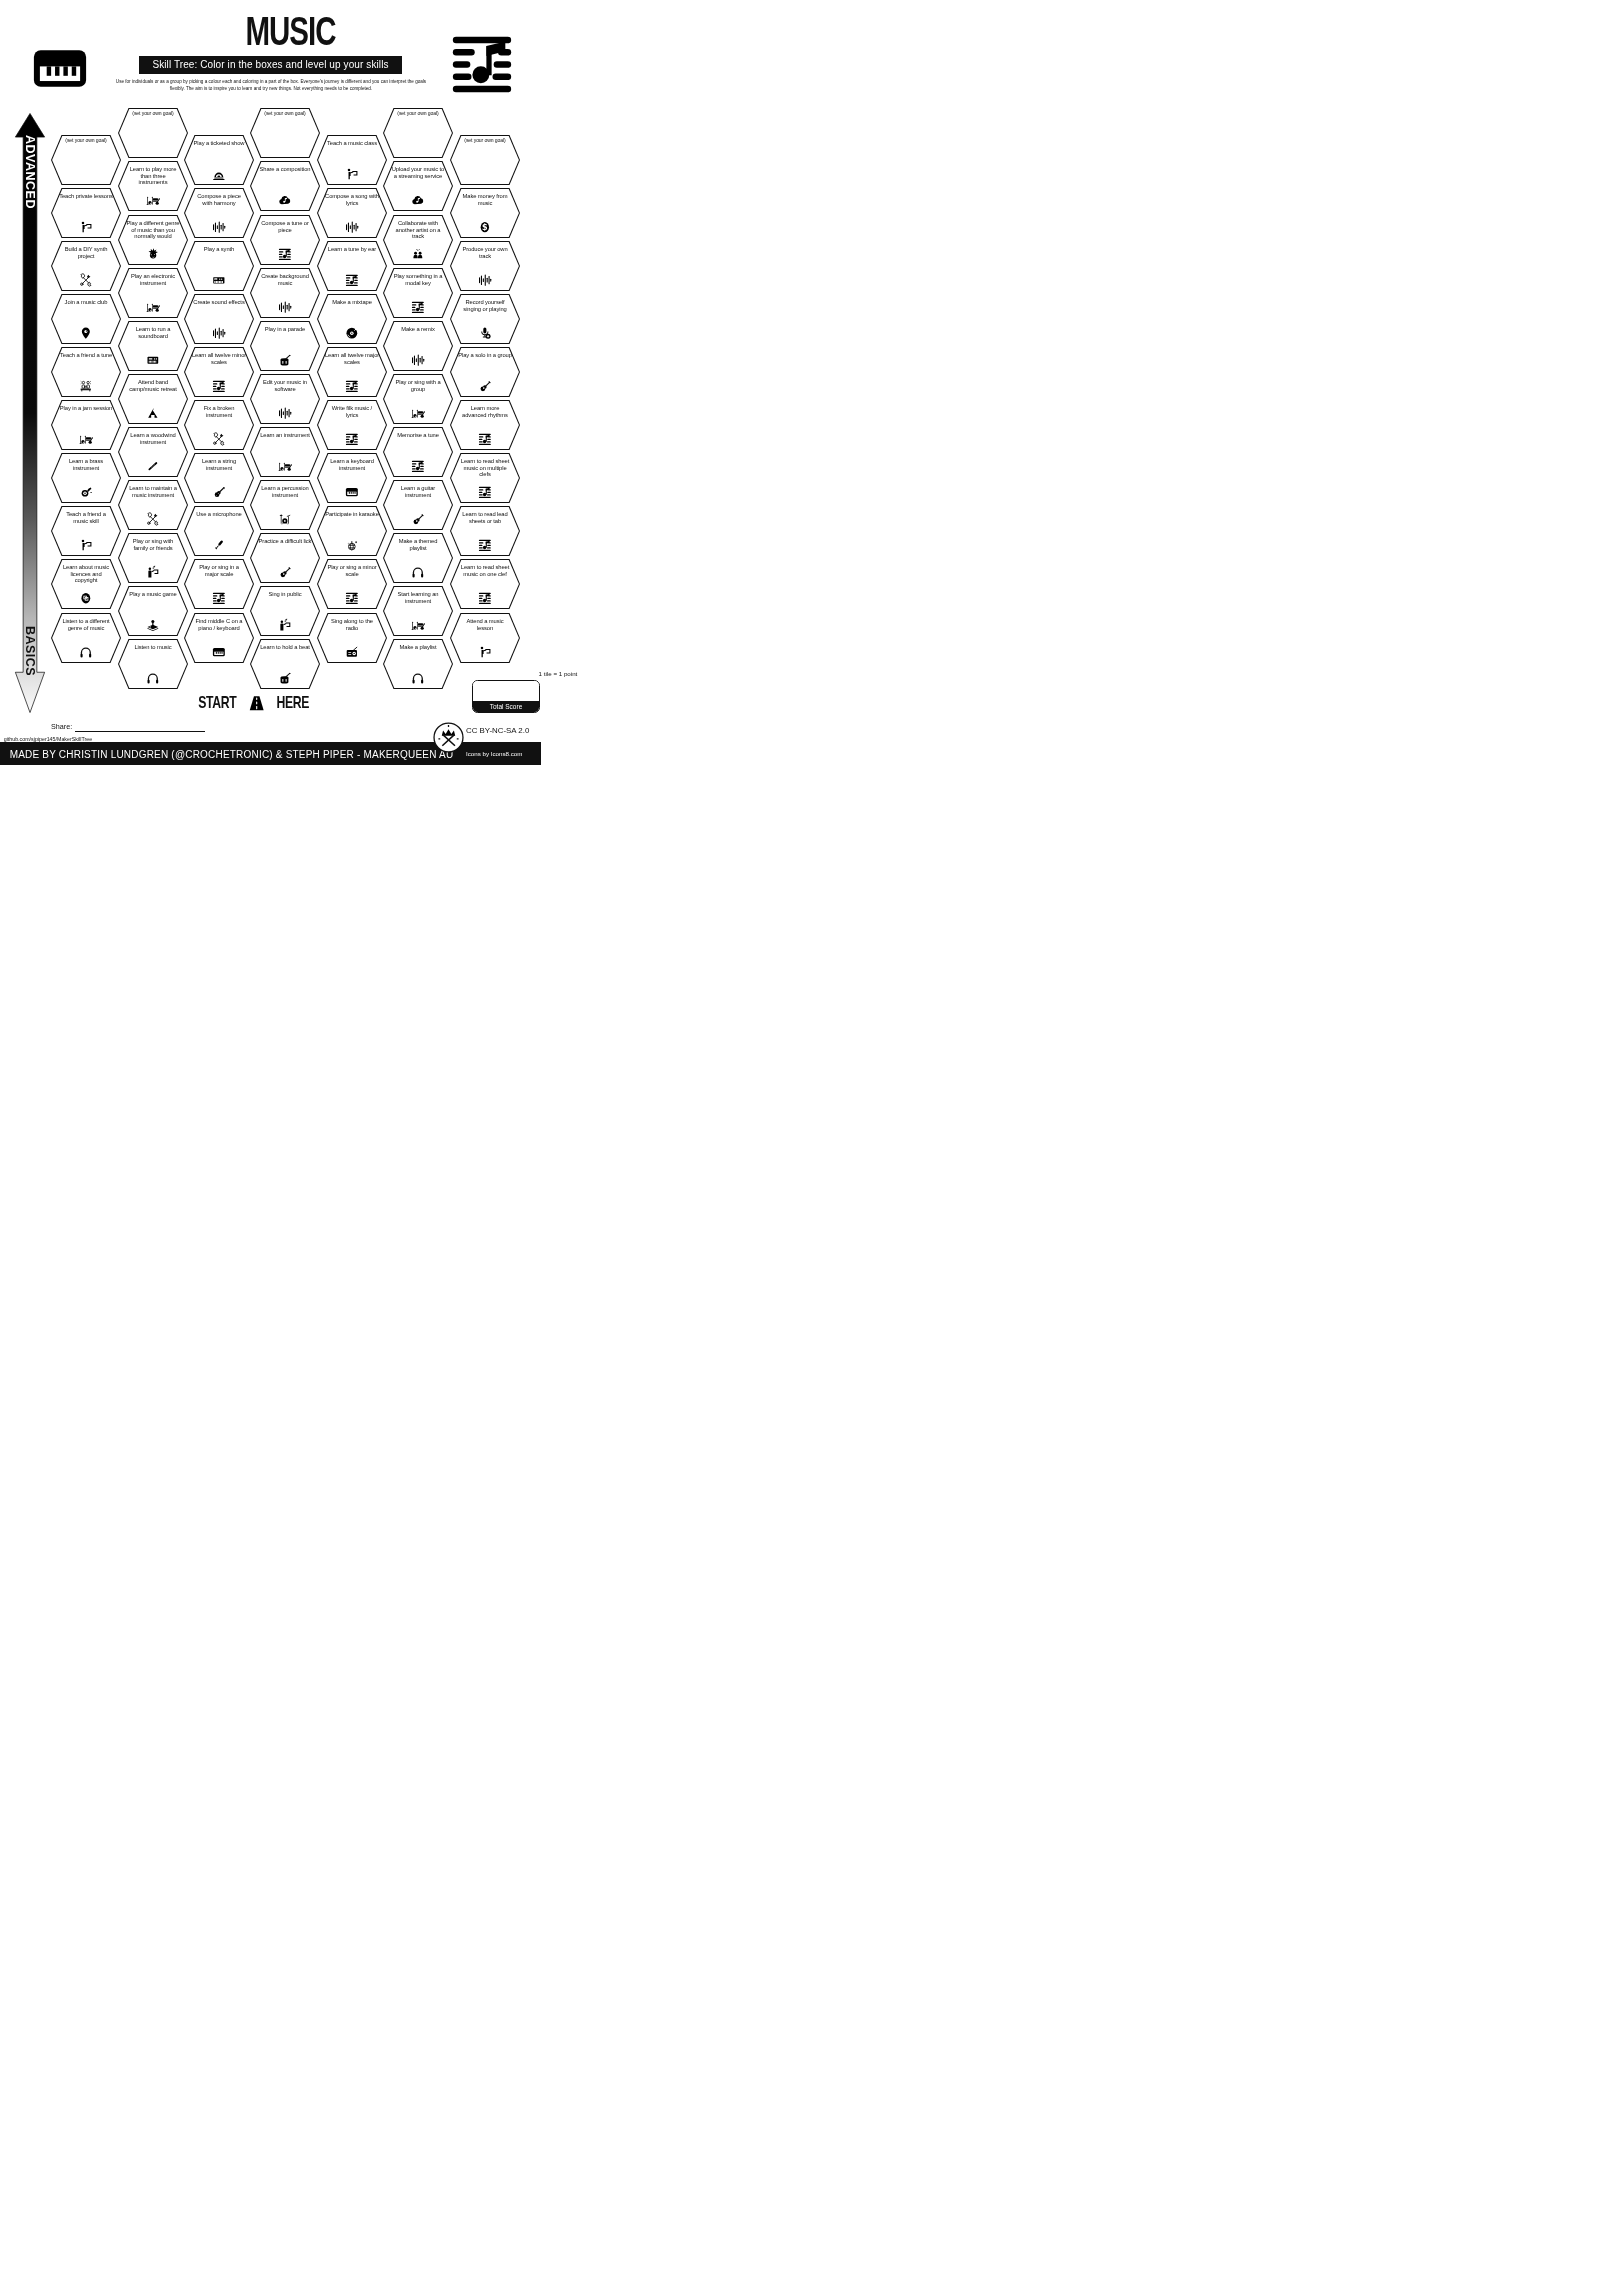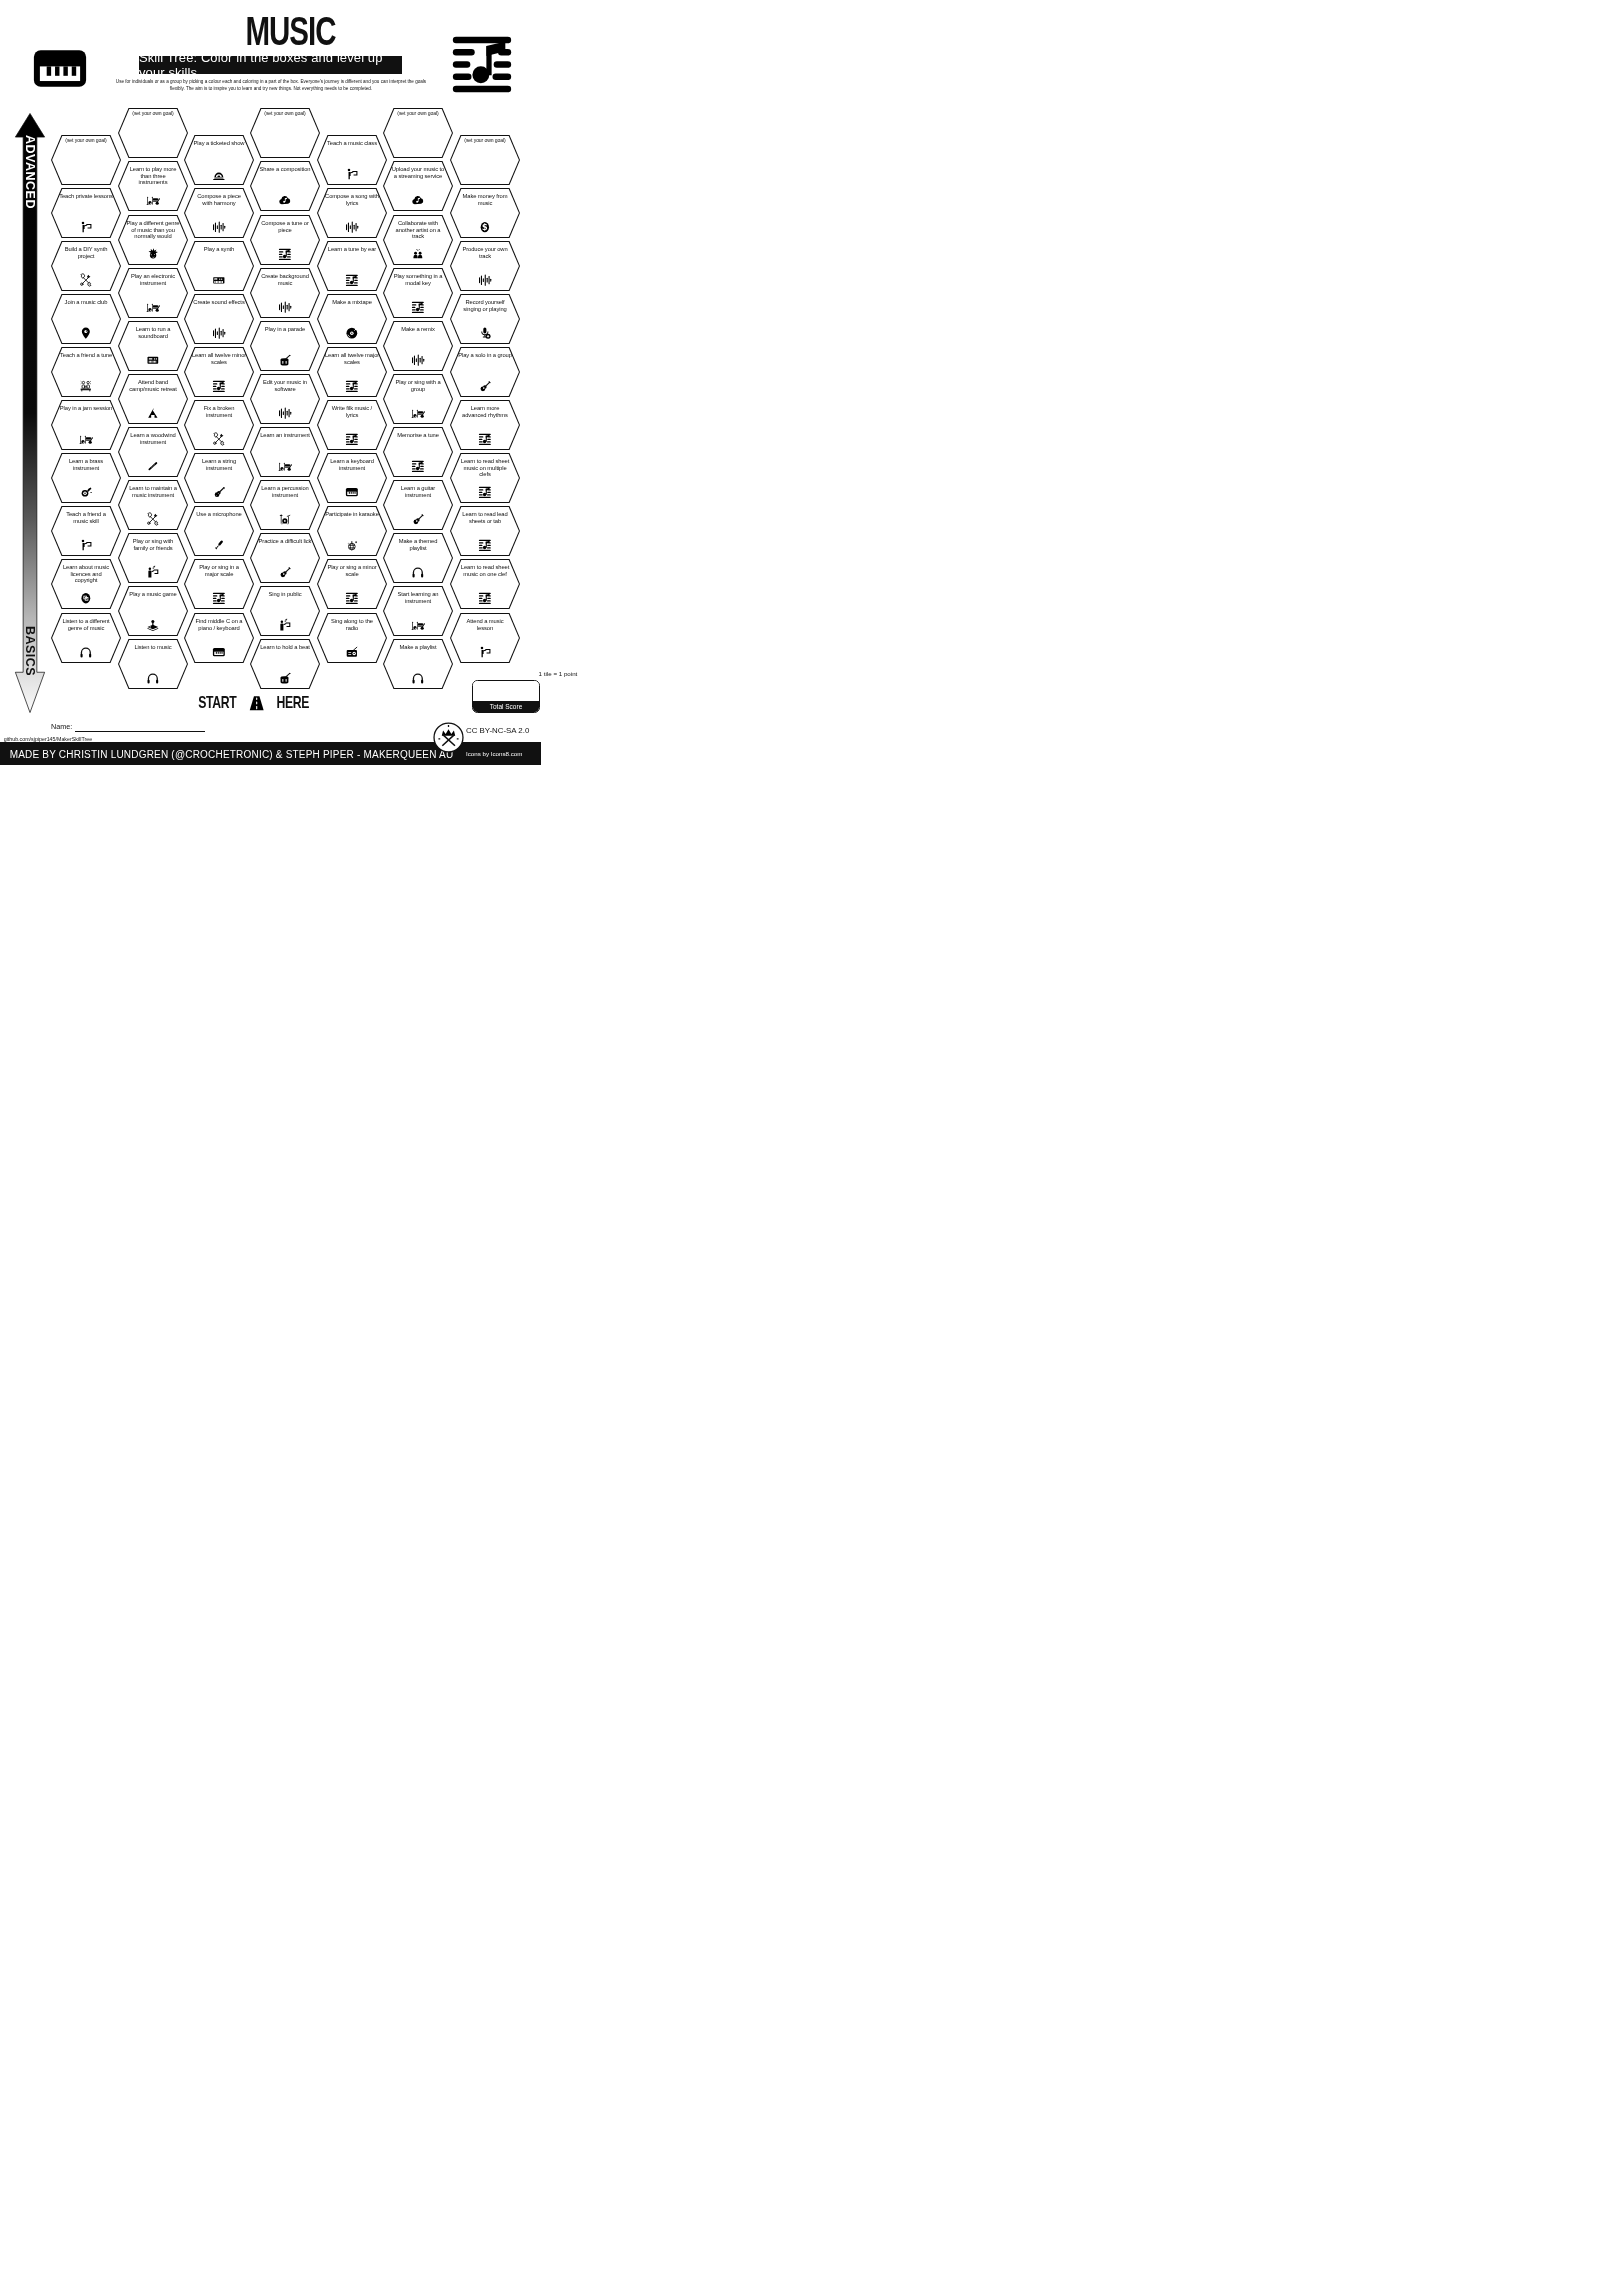--- a/index.html
+++ b/index.html
@@ -3,21 +3,21 @@
 <meta charset="utf-8">
 <style>
   html,body{margin:0;padding:0;background:#fff;}
   #page{position:relative;width:541px;height:765px;background:#fff;overflow:hidden;
         font-family:"Liberation Sans",sans-serif;color:#111;padding-left:40px;}
   .abs{position:absolute;}
   
   #title{left:0;right:0;top:8.3px;text-align:center;font-size:41px;font-weight:bold;
          letter-spacing:-1.4px;transform:scaleX(.72);transform-origin:50% 0;white-space:nowrap;}
   #subtitle-bar{left:139px;top:56px;width:263px;height:17.6px;background:#111;color:#fff;
-         display:flex;align-items:center;justify-content:center;font-size:13px;letter-spacing:0.1px;}
+         display:flex;align-items:center;justify-content:center;font-size:10px;letter-spacing:0.1px;}
   #description{left:109px;top:79px;width:324px;text-align:center;font-size:4.6px;line-height:1.5;}
   #piano-logo{left:19.4px;top:37px;width:82px;height:63px;}
   #sheet-logo{left:447px;top:28px;width:70px;height:70px;}
   
   #axis-arrow{left:14px;top:113px;width:32px;height:600px;}
   .axis-label{font-size:12.5px;font-weight:bold;letter-spacing:0.5px;white-space:nowrap;}
   #axis-top{left:30px;top:172px;transform:translate(-50%,-50%) rotate(90deg);color:#fff;}
   #axis-bottom{left:30px;top:651px;transform:translate(-50%,-50%) rotate(90deg);color:#111;}
   
   .hex{position:absolute;width:70px;height:50px;}
@@ -1073,21 +1073,21 @@
       </svg>
     <span class="start-word">HERE</span>
   </div>
 
   <div class="abs" id="tile-point">1 tile = 1 point</div>
   <div class="abs" id="score-box">
     <div id="score-fill"></div>
     <div id="score-bar">Total Score</div>
   </div>
 
-  <div class="abs" id="name-row">Name:</div>
+  <div class="abs" id="name-row">Share:</div>
   <div class="abs" id="name-line"></div>
   <div class="abs" id="github">github.com/sjpiper145/MakerSkillTree</div>
 
   <div class="abs" id="footer-bar"></div>
   <div class="abs" id="credit">MADE BY CHRISTIN LUNDGREN (@CROCHETRONIC) &amp; STEPH PIPER  -  MAKERQUEEN AU</div>
   <svg class="abs" id="mq-logo" viewBox="0 0 68 68" width="31" height="31">
       <use href="#i-mq" width="68" height="68"></use>
     </svg>
   <div class="abs" id="license">CC BY-NC-SA 2.0</div>
   <div class="abs" id="icons-credit">Icons by Icons8.com</div>

